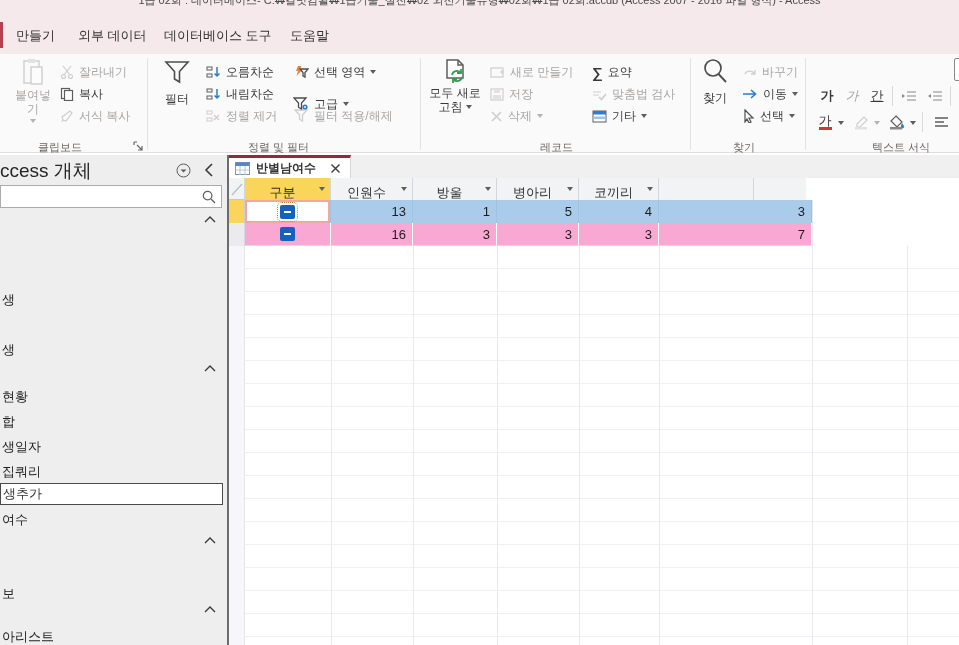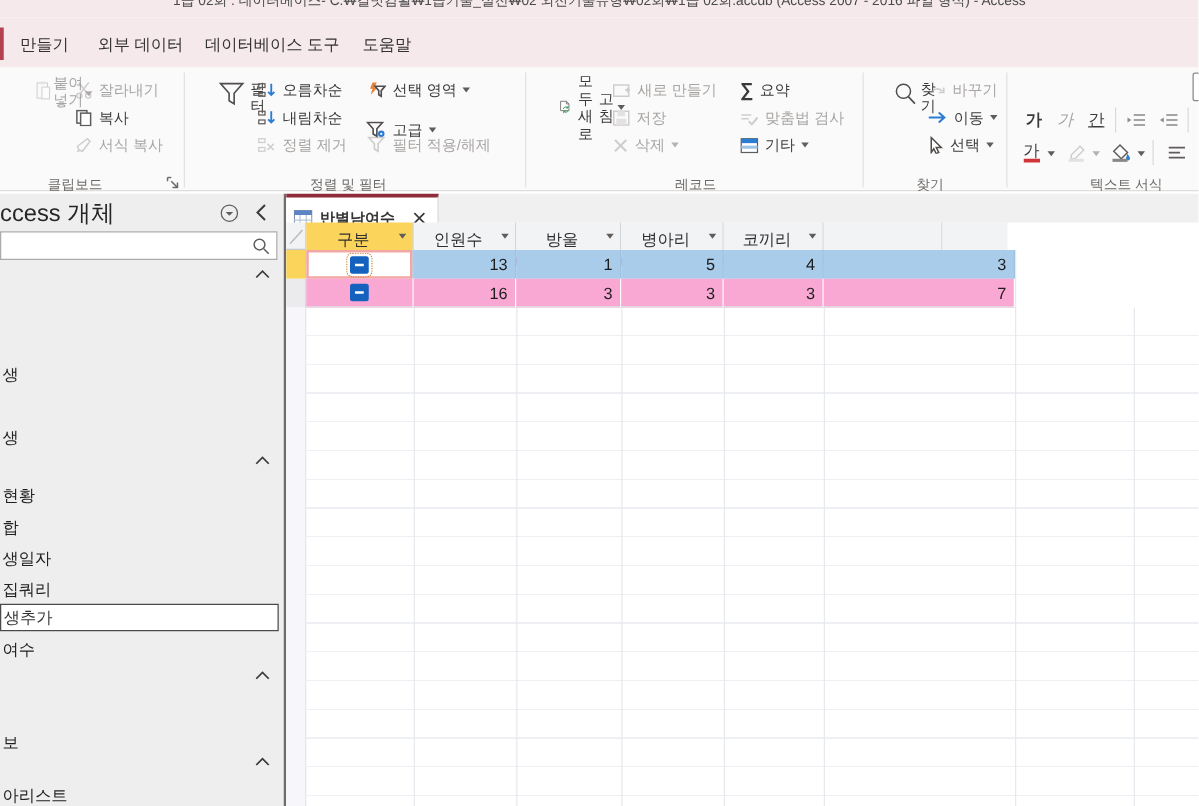--- a/index.html
+++ b/index.html
@@ -18,22 +18,22 @@
   .rtab { position:absolute; top:8px; height:28px; line-height:28px; font-size:13px; color:#323130;
           padding:0 4px; white-space:nowrap; cursor:default; }
   .tellme { position:absolute; top:8px; height:28px; line-height:28px; font-size:13px; color:#605E5C;
             display:flex; align-items:center; gap:8px; }
 
   
   .ribbon { position:absolute; left:0; top:54px; width:959px; height:99px; background:#FBFAFA;
             border-bottom:1px solid #E0DEDC; }
   .gsep { position:absolute; top:4px; width:1px; height:92px; background:#E4E2E1; }
   .glabel { position:absolute; top:86px; font-size:11px; color:#6a6866; white-space:nowrap; }
-  .rb-big { position:absolute; top:4px; display:flex; flex-direction:row; align-items:center;
-            font-size:12px; color:#3b3a39; text-align:center; line-height:14px;margin-left:18px; }
+  .rb-big { position:absolute; top:4px; display:flex; flex-direction:column; align-items:center;
+            font-size:12px; color:#3b3a39; text-align:center; line-height:14px; }
   .rb-small { position:absolute; height:20px; display:flex; align-items:center; gap:5px;
               font-size:12px; color:#3b3a39; white-space:nowrap; }
   .dis { color:#A7A5A3 !important; }
   .dis svg { opacity:.45; }
   .caret { width:0; height:0; border-left:3.5px solid transparent; border-right:3.5px solid transparent;
            border-top:4px solid #5f5d5b; display:inline-block; }
   .dis .caret { border-top-color:#b5b3b1; }
   .combo { position:absolute; background:#fff; border:1px solid #8A8886; border-radius:2px;
            font-size:12px; color:#252423; display:flex; align-items:center; padding:0 6px; }
   .fmtbtn { position:absolute; width:22px; height:20px; display:flex; align-items:center;
@@ -49,25 +49,25 @@
   .sb-sel { position:absolute; left:0; width:223px; height:22px; background:#fff;
             border:1px solid #4a4a4a; display:flex; align-items:center; }
   .chev { position:absolute; left:204px; }
   .vdivider { position:absolute; left:227px; top:155px; width:2px; height:490px; background:#6E6C6A; }
 
   
   .main { position:absolute; left:229px; top:155px; width:730px; height:490px; background:#fff; }
   .doc-tabbar { position:absolute; left:0; top:0; width:730px; height:23px; background:#F0F0F0; }
   .doc-tab { position:absolute; left:0; top:0; width:122px; height:23px; background:#fff;
              border-top:3px solid #8E2C3C; border-right:1px solid #D8D8D8;
-             display:flex; align-items:center; gap:6px; padding:16px 6px; }
+             display:flex; align-items:center; gap:6px; padding:4px 6px; }
   .doc-tab .tname { font-size:12px; font-weight:bold; color:#333; white-space:nowrap; }
 
   .hrow { position:absolute; left:0; top:23px; height:22px; display:flex; }
-  .hcell { height:34px; background:#F2F3F5; border-right:1px solid #D3D7DB; border-bottom:6px solid #be185d;
+  .hcell { height:34px; background:#F2F3F5; border-right:1px solid #D3D7DB; border-bottom:4px solid #be185d;
            font-size:13px; color:#2e2e2e; display:flex; align-items:center; justify-content:center;
            position:relative;text-align:center; }
   .hcell .hlabel { margin-right:10px; }
   .hcell .caret { position:absolute; right:5px; top:9px; }
   .hgold { background:#FBD45C; }
   .corner { width:16px; height:22px; background:#F2F3F5; border-right:1px solid #D3D7DB;
             border-bottom:1px solid #C3C8CE; position:relative; }
 
   .drow { position:absolute; left:0; height:23px; display:flex; }
   .selcell { width:16px; height:23px; }

